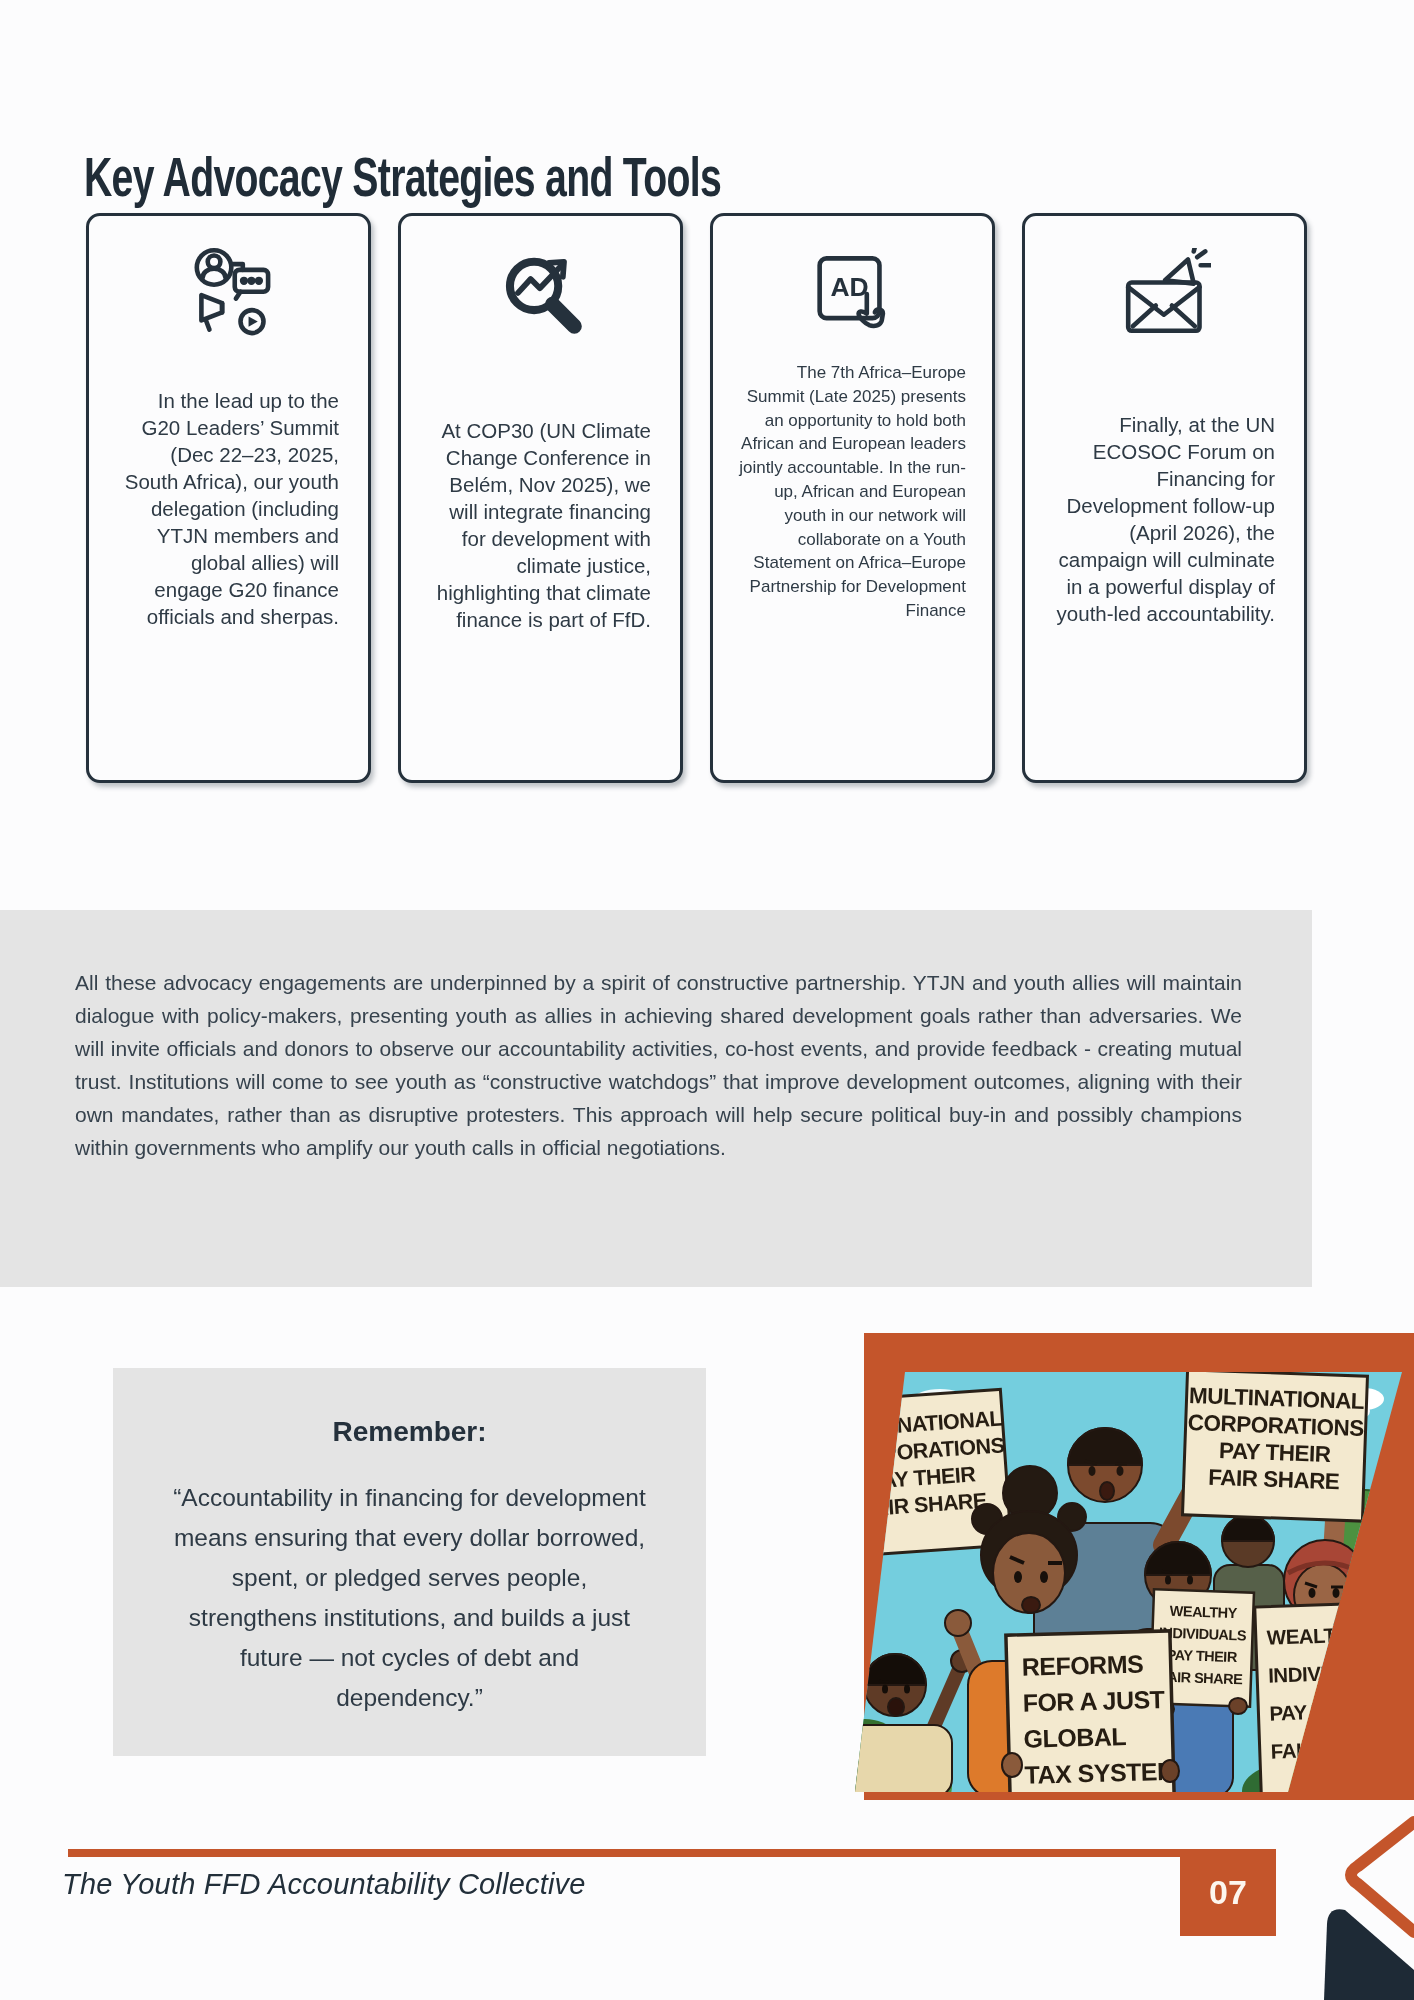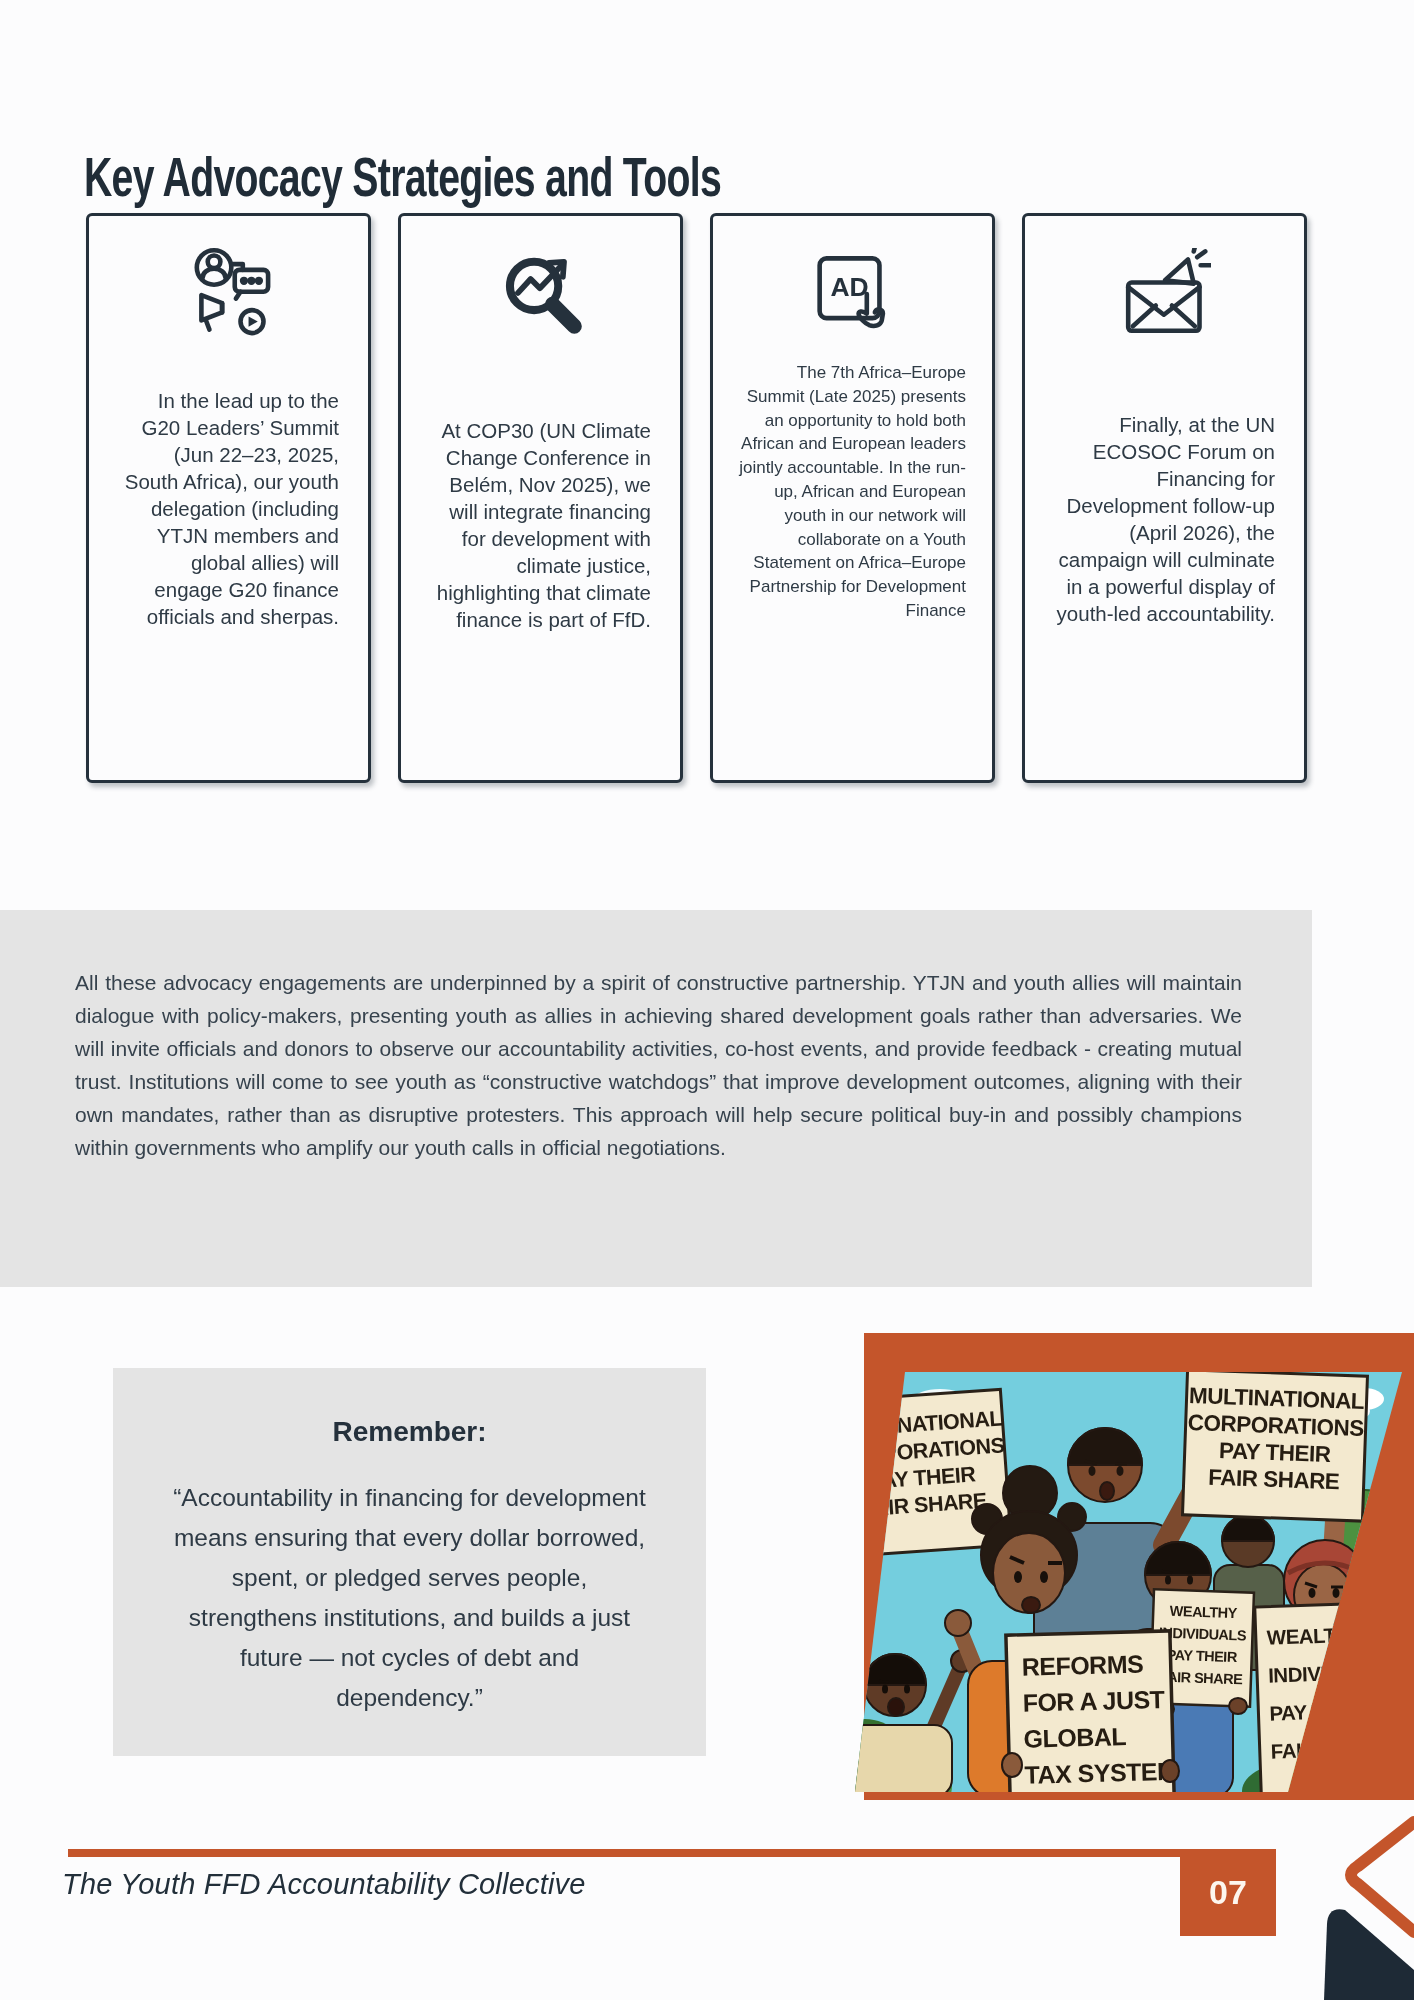--- a/index.html
+++ b/index.html
@@ -4,21 +4,21 @@
 <style>
   html,body{margin:0;padding:0;}
   body{font-family:"Liberation Sans",sans-serif;background:#ffffff;}
   .page{position:relative;width:1414px;height:2000px;background:#fcfcfd;overflow:hidden;}
 
   .page-title{position:absolute;left:84px;top:106px;font-size:56px;font-weight:700;
     color:#202c37;letter-spacing:-1px;transform:scaleX(0.70);transform-origin:left top;white-space:nowrap;}
 
   .cards-row{position:absolute;left:86px;top:213px;width:1221px;display:flex;gap:27px;}
   .card{box-sizing:border-box;width:285px;height:570px;background:#fcfcfd;
-    border:3px solid #25313c;border-radius:6px;box-shadow:3px 4px 5px rgba(30,42,54,.28);
+    border:3px solid #25313c;border-radius:14px;box-shadow:3px 4px 5px rgba(30,42,54,.28);
     display:flex;flex-direction:column;align-items:center;}
   .card .icon-box{margin-top:30px;height:95px;display:flex;align-items:center;justify-content:center;}
   .card p{margin:12px;padding:0 17px;text-align:right;color:#2e3a45;font-size:20.5px;line-height:1.32;}
   .card.c1 p{margin-top:46px;}
   .card.c2 p{margin-top:76px;}
   .card.c3 p{margin-top:20px;font-size:17px;line-height:1.4;padding:0 14px;}
   .card.c4 p{margin-top:70px;}
 
   .partnership-panel{position:absolute;left:0;top:910px;width:1312px;height:377px;background:#e4e4e4;}
   .partnership-panel p{position:absolute;left:75px;right:70px;top:56px;margin:0;
@@ -63,21 +63,21 @@
           <circle cx="66" cy="28.5" r="1.6" fill="#25313c"></circle>
           <path d="M50,38 l-4,6"></path>
           <path d="M34,48 L16,41 L16,63 L34,56 Z"></path>
           <path d="M34,48 V56"></path>
           <path d="M20,63 l3,8"></path>
           <circle cx="60" cy="64" r="10"></circle>
           <path d="M57,59.5 l8,4.5 l-8,4.5 z" fill="#25313c" stroke="none"></path>
           <path d="M42,14 h10 v5"></path>
         </svg>
       </div>
-      <p>In the lead up to the G20 Leaders’ Summit (Jun 22–23, 2025, South Africa), our youth delegation (including YTJN members and global allies) will engage G20 finance officials and sherpas.</p>
+      <p>In the lead up to the G20 Leaders’ Summit (Dec 22–23, 2025, South Africa), our youth delegation (including YTJN members and global allies) will engage G20 finance officials and sherpas.</p>
     </div>
 
     <div class="card c2">
       <div class="icon-box">
         <svg width="92" height="92" viewBox="0 0 80 80" fill="none" stroke="#25313c" stroke-linecap="round" stroke-linejoin="round">
           <circle cx="34" cy="33" r="21" stroke-width="7"></circle>
           <path d="M50,49 L69,68" stroke-width="13"></path>
           <path d="M20,39 L31,27 L39,35 L58,15" stroke-width="5"></path>
           <path d="M47,13 L60,12 L59,25" stroke-width="5"></path>
         </svg>

